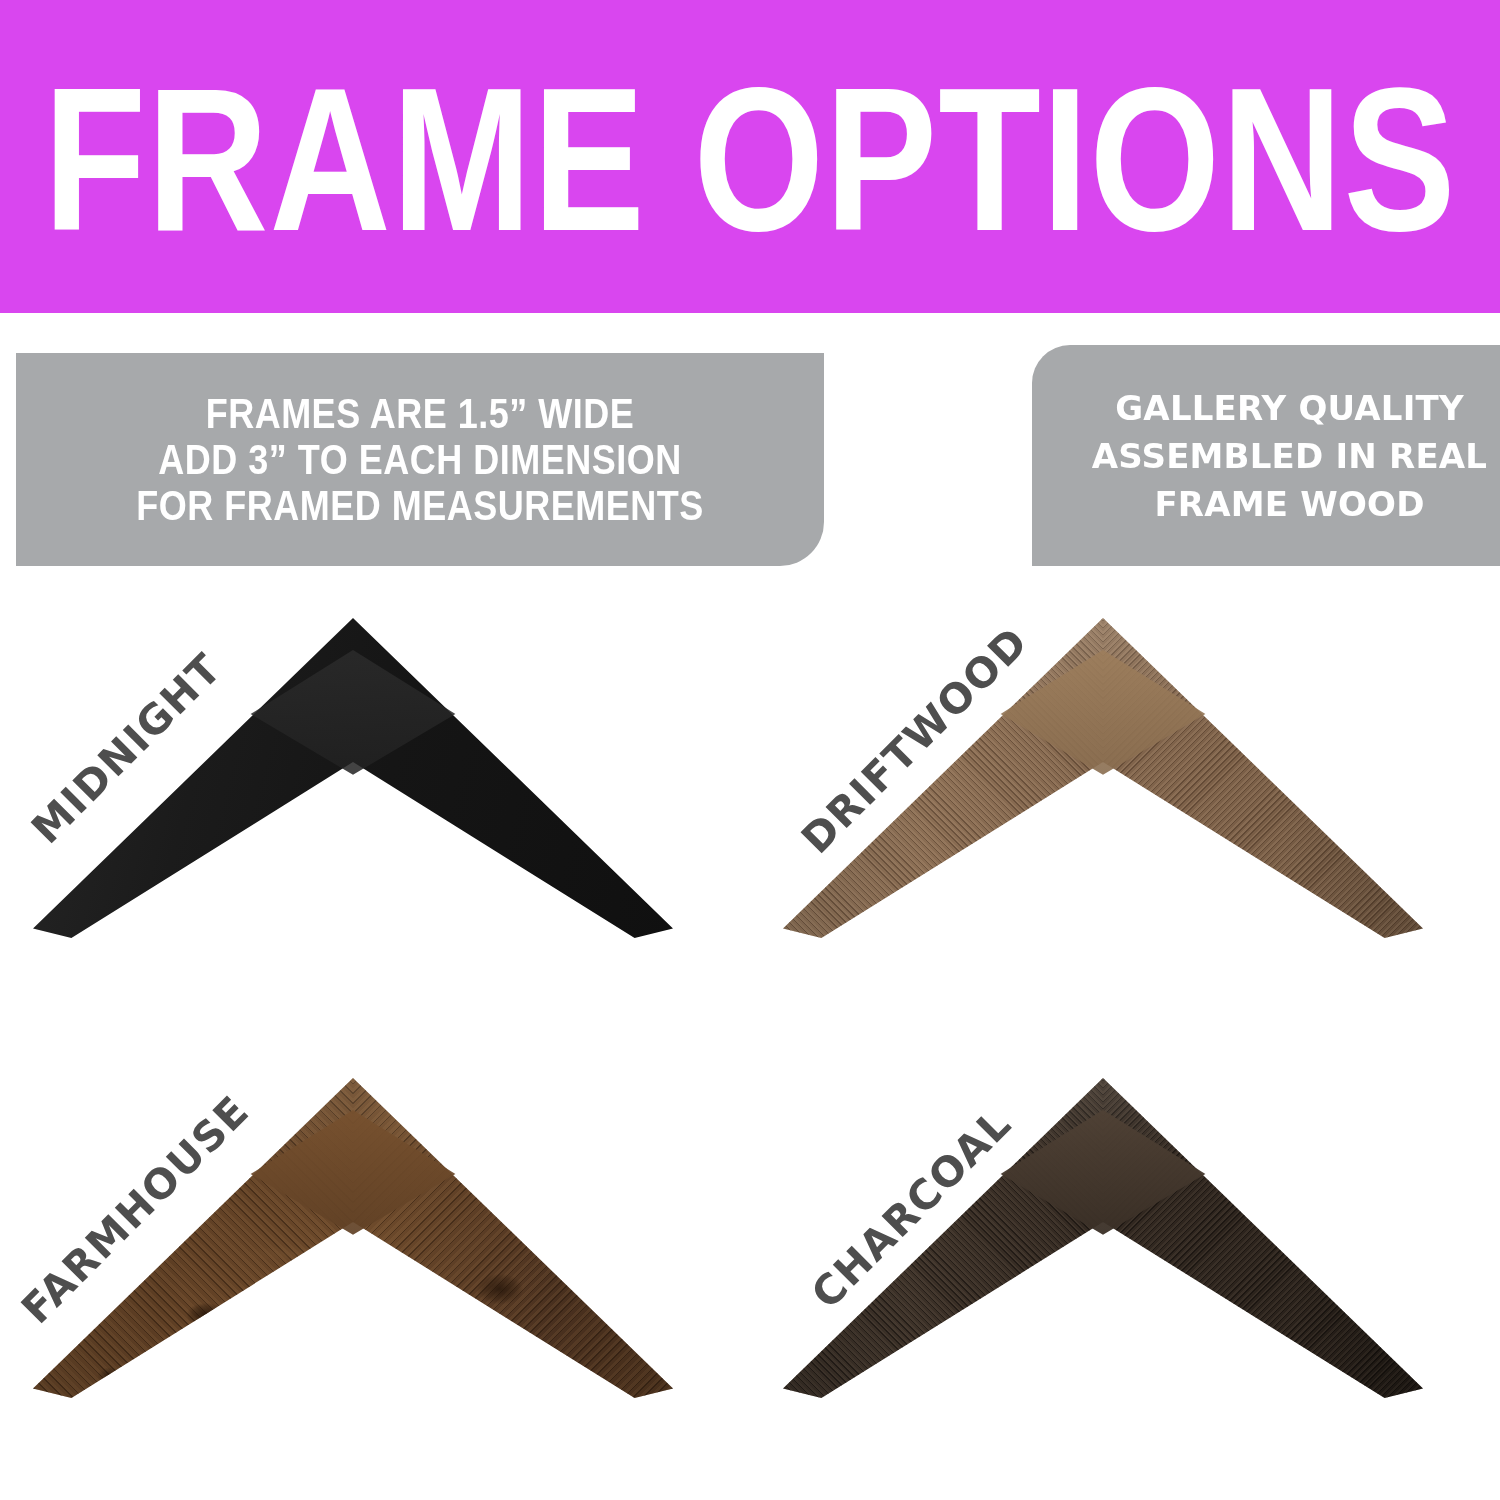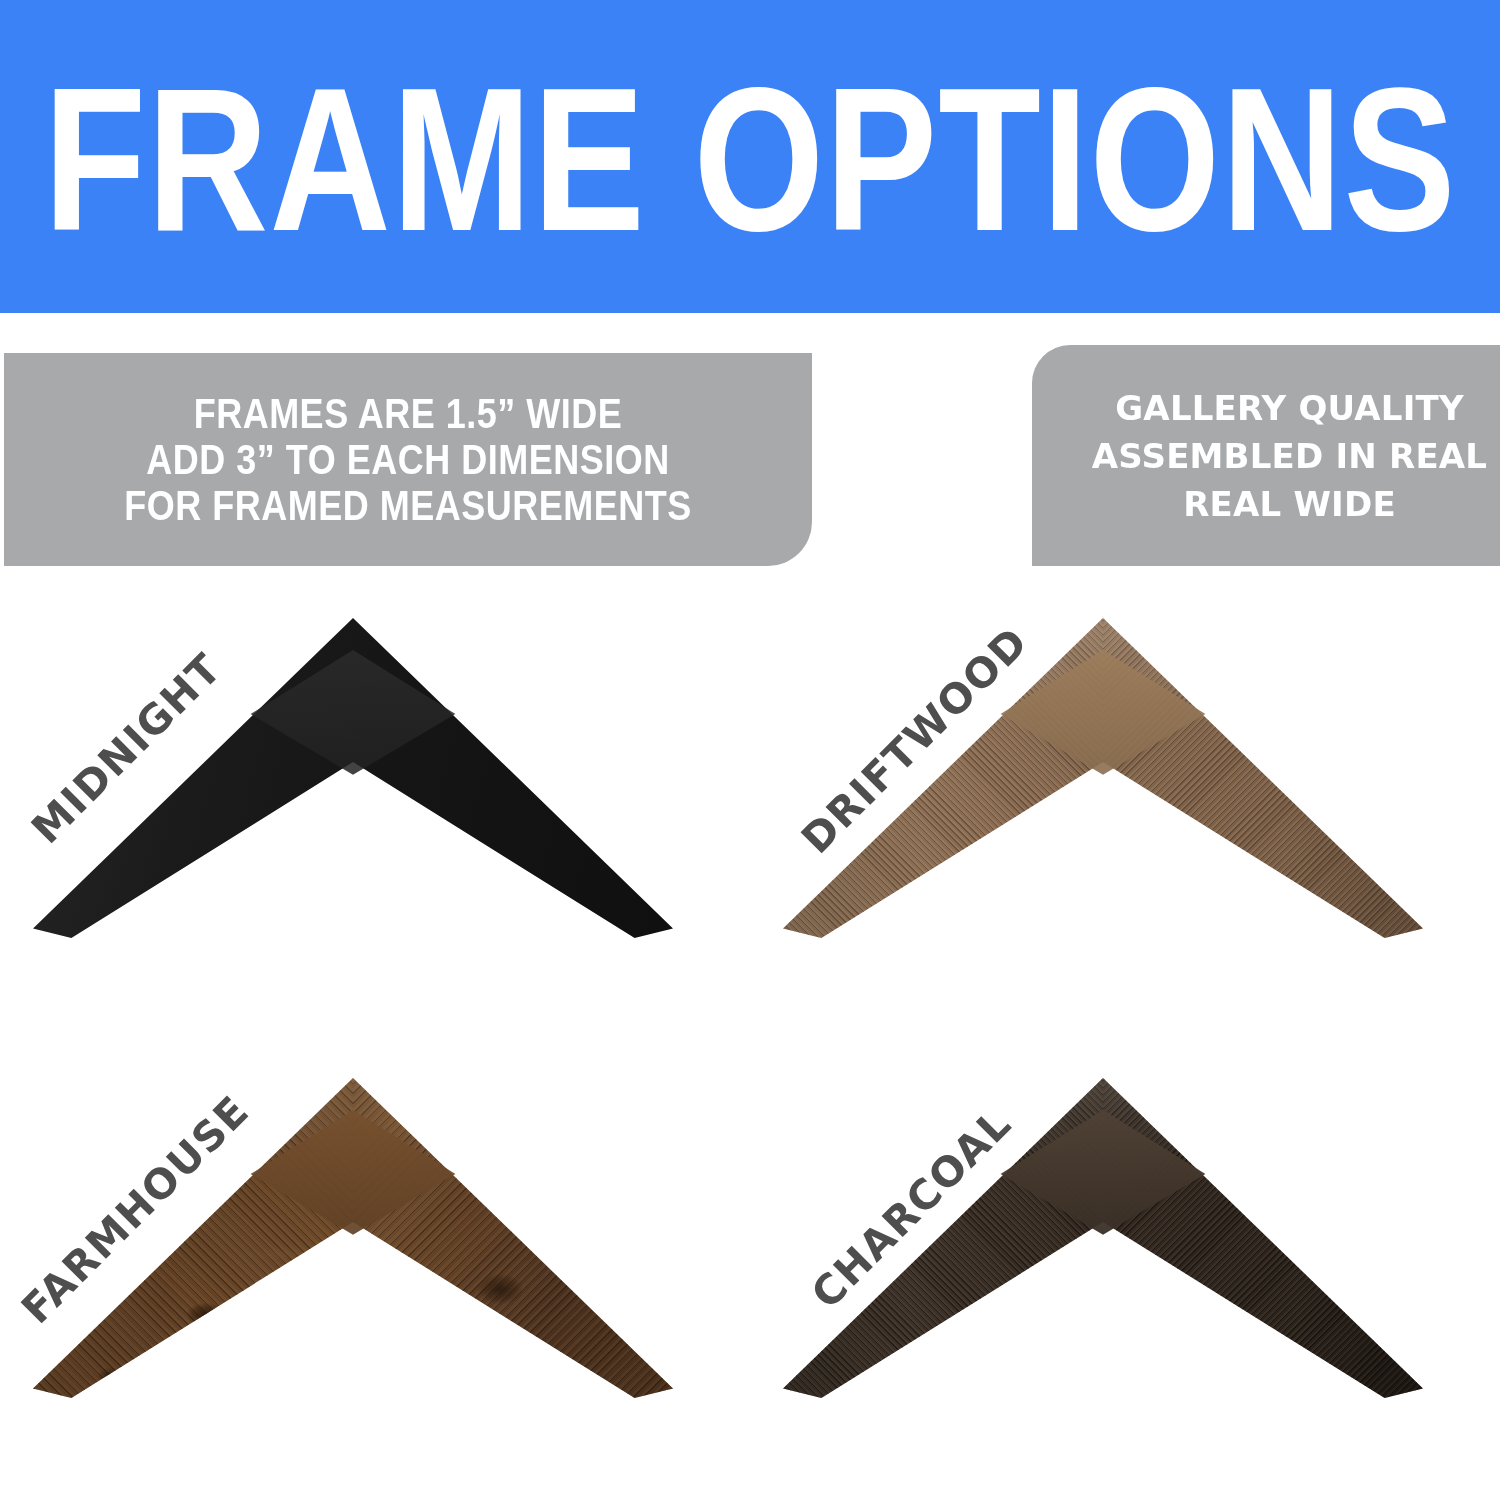--- a/index.html
+++ b/index.html
@@ -7,21 +7,21 @@
     width:1500px;height:1500px;
     font-family:"Liberation Sans", sans-serif;
     overflow:hidden;position:relative;
     -webkit-font-smoothing:antialiased;
   }
   .page{position:relative;width:1500px;height:1500px;background:#ffffff;overflow:hidden;}
 
   
   .header{
     position:absolute;left:0;top:0;width:1500px;height:313px;
-    background:#3b82f6;
+    background:#d946ef;
     display:flex;align-items:center;justify-content:center;
   }
   .header-title{
     font-family:"Liberation Sans", sans-serif;
     font-weight:700;
     font-size:168px;
     line-height:1;
     color:#ffffff;
     letter-spacing:1px;
     transform:scaleY(1.22) scaleX(1.0);
@@ -36,21 +36,21 @@
     position:absolute;
     background:#a7a9ab;
     color:#ffffff;
     display:flex;
     flex-direction:column;
     align-items:center;
     justify-content:center;
     text-align:center;
   }
   .banner-left{
-    left:4px;top:353px;width:808px;height:213px;
+    left:16px;top:353px;width:808px;height:213px;
     border-bottom-right-radius:44px;
   }
   .banner-right{
     left:1032px;top:345px;width:515px;height:221px;
     border-top-left-radius:38px;
   }
   .banner-left .bline{
     font-family:"Liberation Sans", sans-serif;
     font-weight:700;
     font-size:36px;
@@ -247,21 +247,21 @@
 
   <div class="banner banner-left">
     <div class="bline">FRAMES ARE 1.5” WIDE</div>
     <div class="bline">ADD 3” TO EACH DIMENSION</div>
     <div class="bline">FOR FRAMED MEASUREMENTS</div>
   </div>
 
   <div class="banner banner-right">
     <div class="bline">GALLERY QUALITY</div>
     <div class="bline">ASSEMBLED IN REAL</div>
-    <div class="bline">REAL WIDE</div>
+    <div class="bline">FRAME WOOD</div>
   </div>
 
   <div class="frames">
 
     <div class="frame-cell cell-r0c0">
       <div class="chev-wrap">
         <div class="chev">
           <div class="chev-outer">
             <div class="tex mid-base"></div>
             <div class="tex mid-hi"></div>

